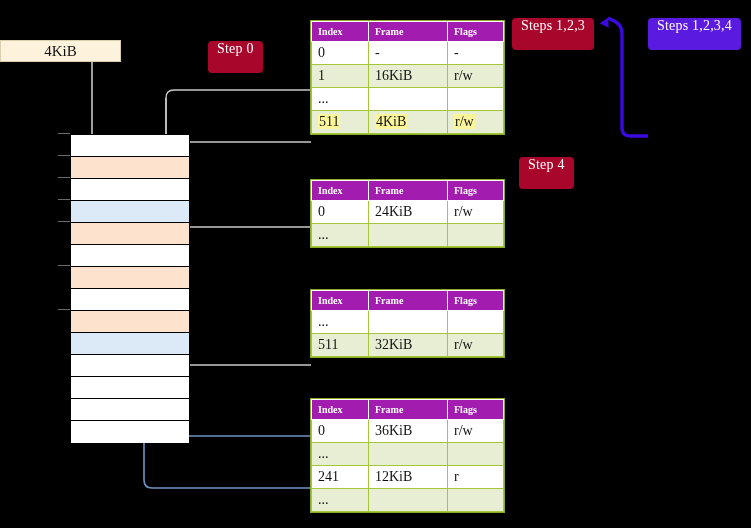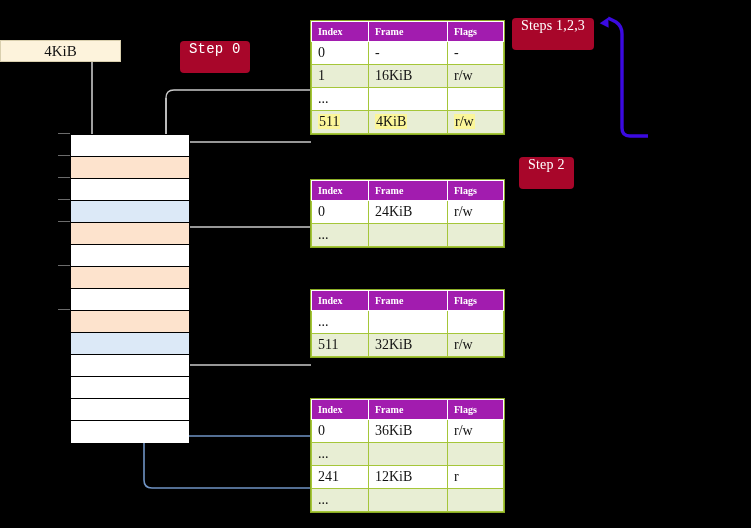--- a/index.html
+++ b/index.html
@@ -160,32 +160,35 @@
 
     <path d="M311,488 L152,488 Q144,488 144,480 L144,340" stroke="#6f93c4" stroke-width="1.6" fill="none" marker-end="url(#blueArrowUp)"></path>
 
     <path d="M648,136 L630,136 Q622,136 622,128 L622,34 Q622,26 616,22 L608,18" stroke="#3b0ae0" stroke-width="3.4" fill="none" marker-end="url(#purpleArrow)"></path>
   </svg>
 
   <div class="banner" style="left:0px; top:40px; width:121px; height:22px;">
     <span>4KiB</span>
   </div>
 
-  <div class="badge red" style="left:180px; top:41px;font-family:Liberation Mono, monospace;">
+  <div class="badge red" style="left:208px; top:41px;">
     <span>Step 0</span>
   </div>
 
   <div class="badge red" style="left:519px; top:157px;">
-    <span>Step 2</span>
+    <span>Step 4</span>
   </div>
 
   <div class="badge red" style="left:512px; top:18px;">
     <span>Steps 1,2,3</span>
   </div>
 
+  <div class="badge purple" style="left:648px; top:18px;">
+    <span>Steps 1,2,3,4</span>
+  </div>
 
   <div class="memcol" id="memcol" style="left:70px; top:134px; width:120px; height:284px;">
       <div class="memrow"></div>
       <div class="memrow orange"></div>
       <div class="memrow"></div>
       <div class="memrow blue"></div>
       <div class="memrow orange"></div>
       <div class="memrow"></div>
       <div class="memrow orange"></div>
       <div class="memrow"></div>

